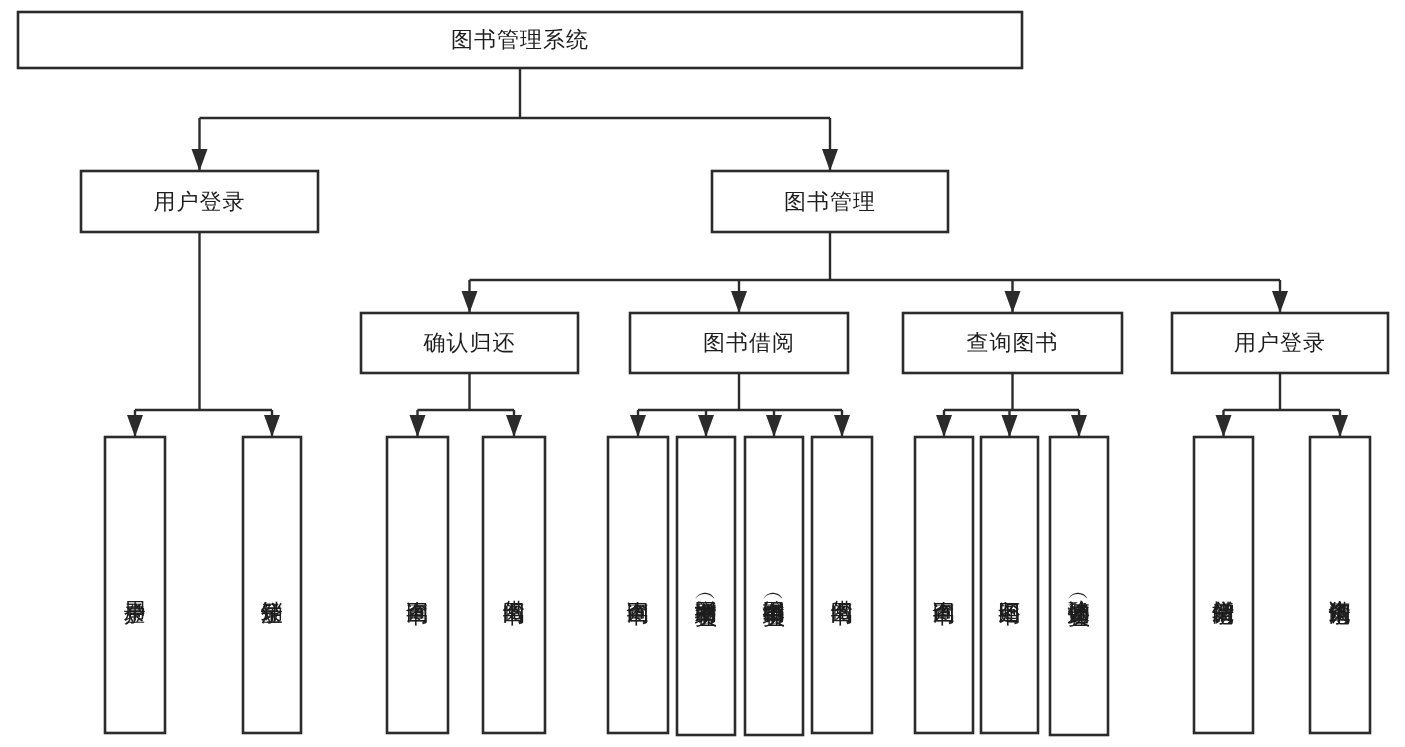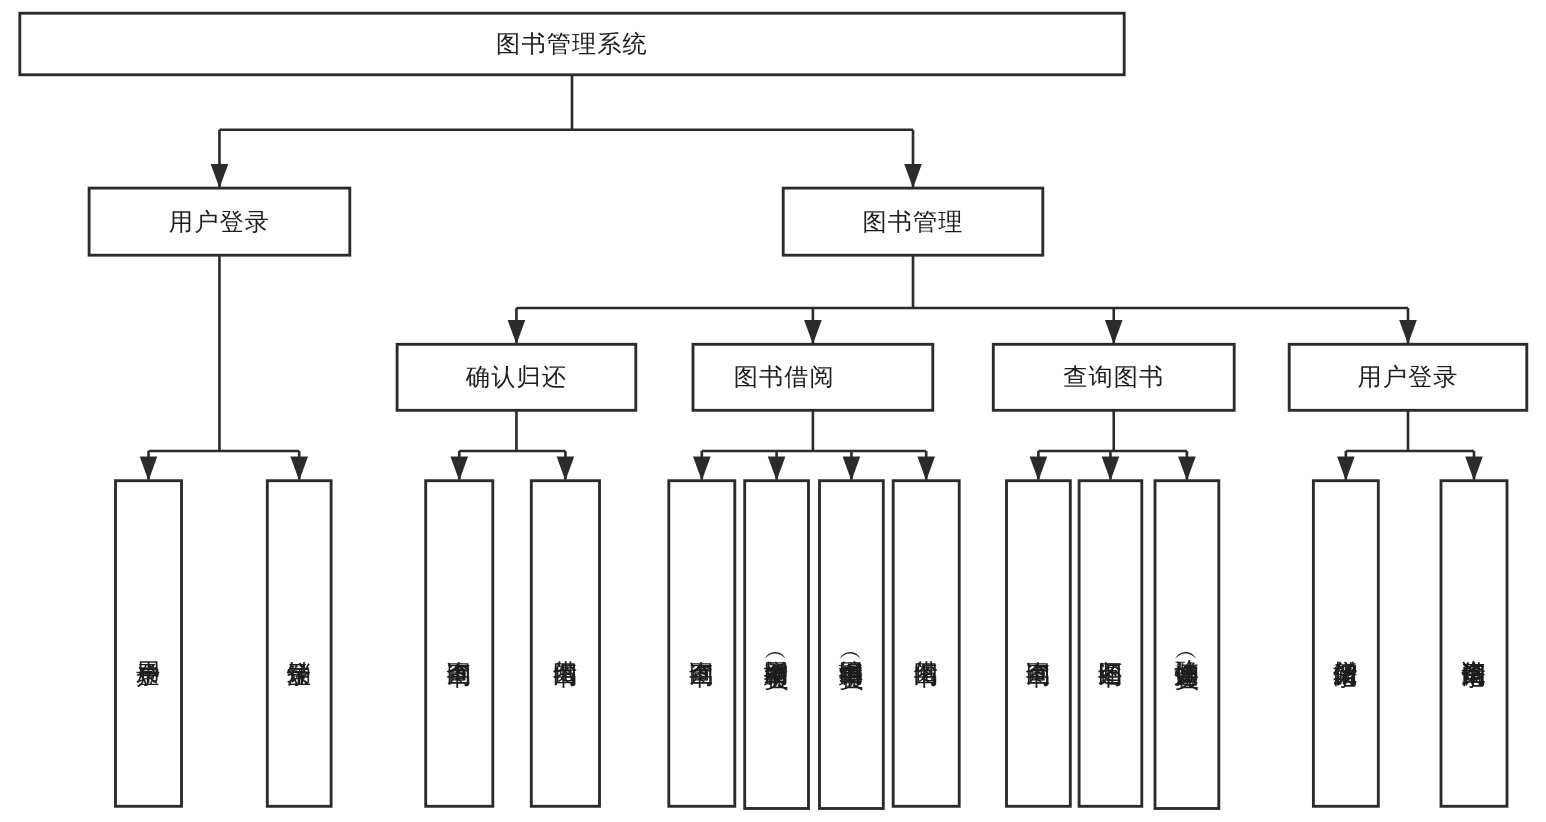--- a/index.html
+++ b/index.html
@@ -165,21 +165,21 @@
 
   <div id="labels-layer">
       <div class="hlabel-wrap" style="left: 18px; top: 12px; width: 1004px; height: 56px;">图书管理系统</div>
       <div class="hlabel-wrap" style="left: 81px; top: 171px; width: 237px; height: 61px;">用户登录</div>
       <div class="vlabel-wrap" style="left: 105px; top: 437px; width: 60px; height: 296px;">用户登录</div>
       <div class="vlabel-wrap" style="left: 243px; top: 437px; width: 58px; height: 296px;">注销登录</div>
       <div class="hlabel-wrap" style="left: 712px; top: 171px; width: 236px; height: 61px;">图书管理</div>
       <div class="hlabel-wrap" style="left: 361px; top: 313px; width: 217px; height: 60px;">确认归还</div>
       <div class="vlabel-wrap" style="left: 387px; top: 437px; width: 61px; height: 296px;">查询图书</div>
       <div class="vlabel-wrap" style="left: 483px; top: 437px; width: 62px; height: 296px;">借阅图书</div>
-      <div class="hlabel-wrap" style="left: 604px; top: 313px; width: 218px; height: 60px;">图书借阅</div>
+      <div class="hlabel-wrap" style="left: 640px; top: 313px; width: 218px; height: 60px;">图书借阅</div>
       <div class="vlabel-wrap" style="left: 608px; top: 437px; width: 60px; height: 296px;">查询图书</div>
       <div class="vlabel-wrap" style="left: 677px; top: 437px; width: 58px; height: 298px;">新增图书（管理员）</div>
       <div class="vlabel-wrap" style="left: 745px; top: 437px; width: 58px; height: 298px;">编辑图书（管理员）</div>
       <div class="vlabel-wrap" style="left: 812px; top: 437px; width: 60px; height: 296px;">借阅图书</div>
       <div class="hlabel-wrap" style="left: 903px; top: 313px; width: 219px; height: 60px;">查询图书</div>
       <div class="vlabel-wrap" style="left: 915px; top: 437px; width: 58px; height: 296px;">查询图书</div>
       <div class="vlabel-wrap" style="left: 981px; top: 437px; width: 57px; height: 296px;">归还图书</div>
       <div class="vlabel-wrap" style="left: 1050px; top: 437px; width: 58px; height: 298px;">确认归还（管理员）</div>
       <div class="hlabel-wrap" style="left: 1172px; top: 313px; width: 216px; height: 60px;">用户登录</div>
       <div class="vlabel-wrap" style="left: 1194px; top: 437px; width: 59px; height: 296px;">新增借阅记录</div>

